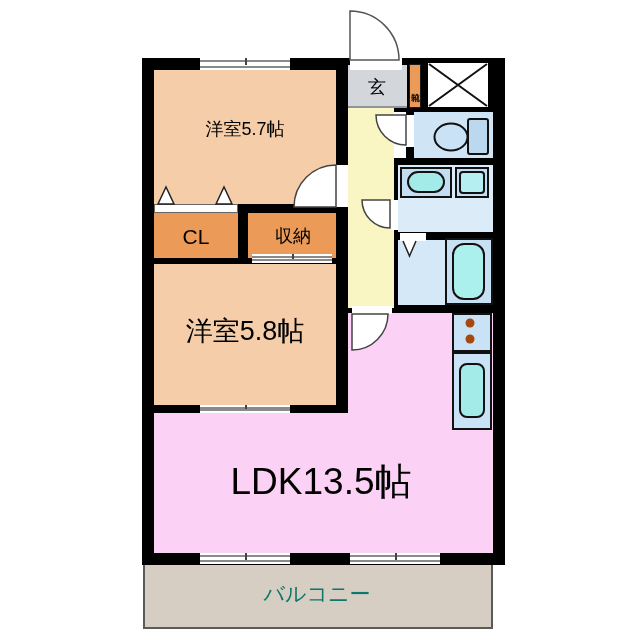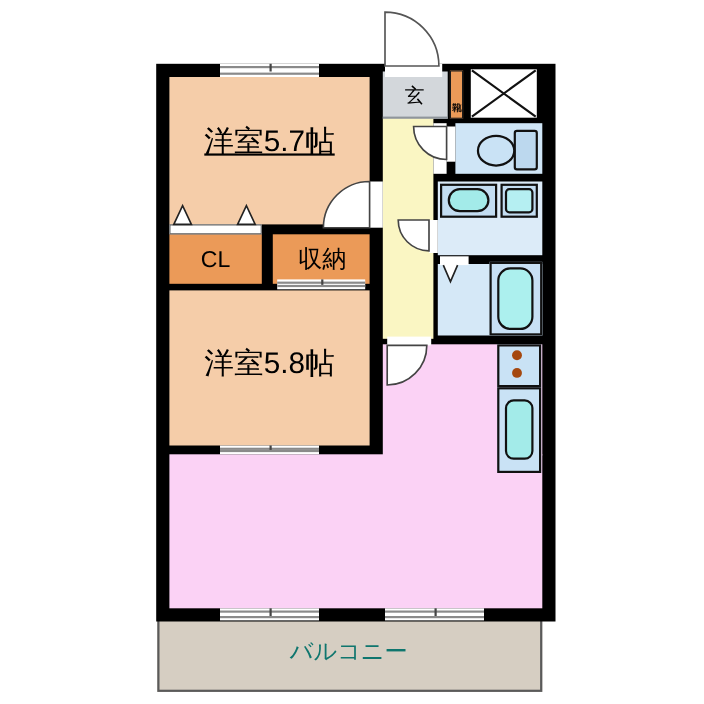--- a/index.html
+++ b/index.html
@@ -49,25 +49,25 @@
   .win::before{content:"";position:absolute;left:0;right:0;top:2px;border-top:2px solid #8a8a8a;}
   .win::after{content:"";position:absolute;left:0;right:0;bottom:2px;border-bottom:2px solid #8a8a8a;}
   .win .tick{position:absolute;left:50%;top:0;width:2px;height:60%;background:#444;}
   .w-top{left:200px;top:58px;width:90px;height:12px;}
   .w-storage{left:252px;top:254px;width:80px;height:9px;}
   .w-bed2{left:200px;top:405px;width:90px;height:8px;}
   .w-ldk1{left:200px;top:553px;width:90px;height:11px;}
   .w-ldk2{left:350px;top:553px;width:90px;height:11px;}
   
   .lbl{position:absolute;transform:translate(-50%,-50%);color:#000;white-space:nowrap;line-height:1;}
-  .l-bed1{left:245px;top:129px;font-size:27px;text-decoration:underline;}
+  .l-bed1{left:245px;top:129px;font-size:18px;}
   .l-bed2{left:245px;top:331px;font-size:27px;text-align:center;}
   .l-ldk{left:321px;top:481px;font-size:37px;}
   .l-cl{left:196px;top:236px;font-size:21px;}
-  .l-storage{left:293px;top:236px;font-size:22px;}
+  .l-storage{left:293px;top:236px;font-size:18px;}
   .l-genkan{left:377px;top:87px;font-size:18px;}
   .l-shoebox{left:415px;top:86px;font-size:9px;writing-mode:vertical-rl;transform:translate(-50%,-50%);}
   .l-balcony{left:317px;top:593px;font-size:21px;color:#0f766e;}
   svg.overlay{position:absolute;left:0;top:0;pointer-events:none;}
 </style>
 </head>
 <body>
 
 <div id="canvas">
 
@@ -145,19 +145,20 @@
 
     <rect x="468" y="119" width="20" height="35" rx="2" fill="#BCD8EE" stroke="#111" stroke-width="2"></rect>
     <ellipse cx="451" cy="137" rx="16.5" ry="13.5" fill="#C9E2F5" stroke="#111" stroke-width="2"></ellipse>
 
     <circle cx="470" cy="323" r="4.5" fill="#A5480F"></circle>
     <circle cx="470" cy="339" r="4.5" fill="#A5480F"></circle>
   </svg>
 
   <span class="lbl l-bed1">洋室5.7帖</span>
   <span class="lbl l-bed2">洋室5.8帖</span>
+  <span class="lbl l-ldk">LDK13.5帖</span>
   <span class="lbl l-cl">CL</span>
   <span class="lbl l-storage">収納</span>
   <span class="lbl l-genkan">玄</span>
   <span class="lbl l-shoebox">靴箱</span>
   <span class="lbl l-balcony">バルコニー</span>
 
 </div>
 
 </body></html>

